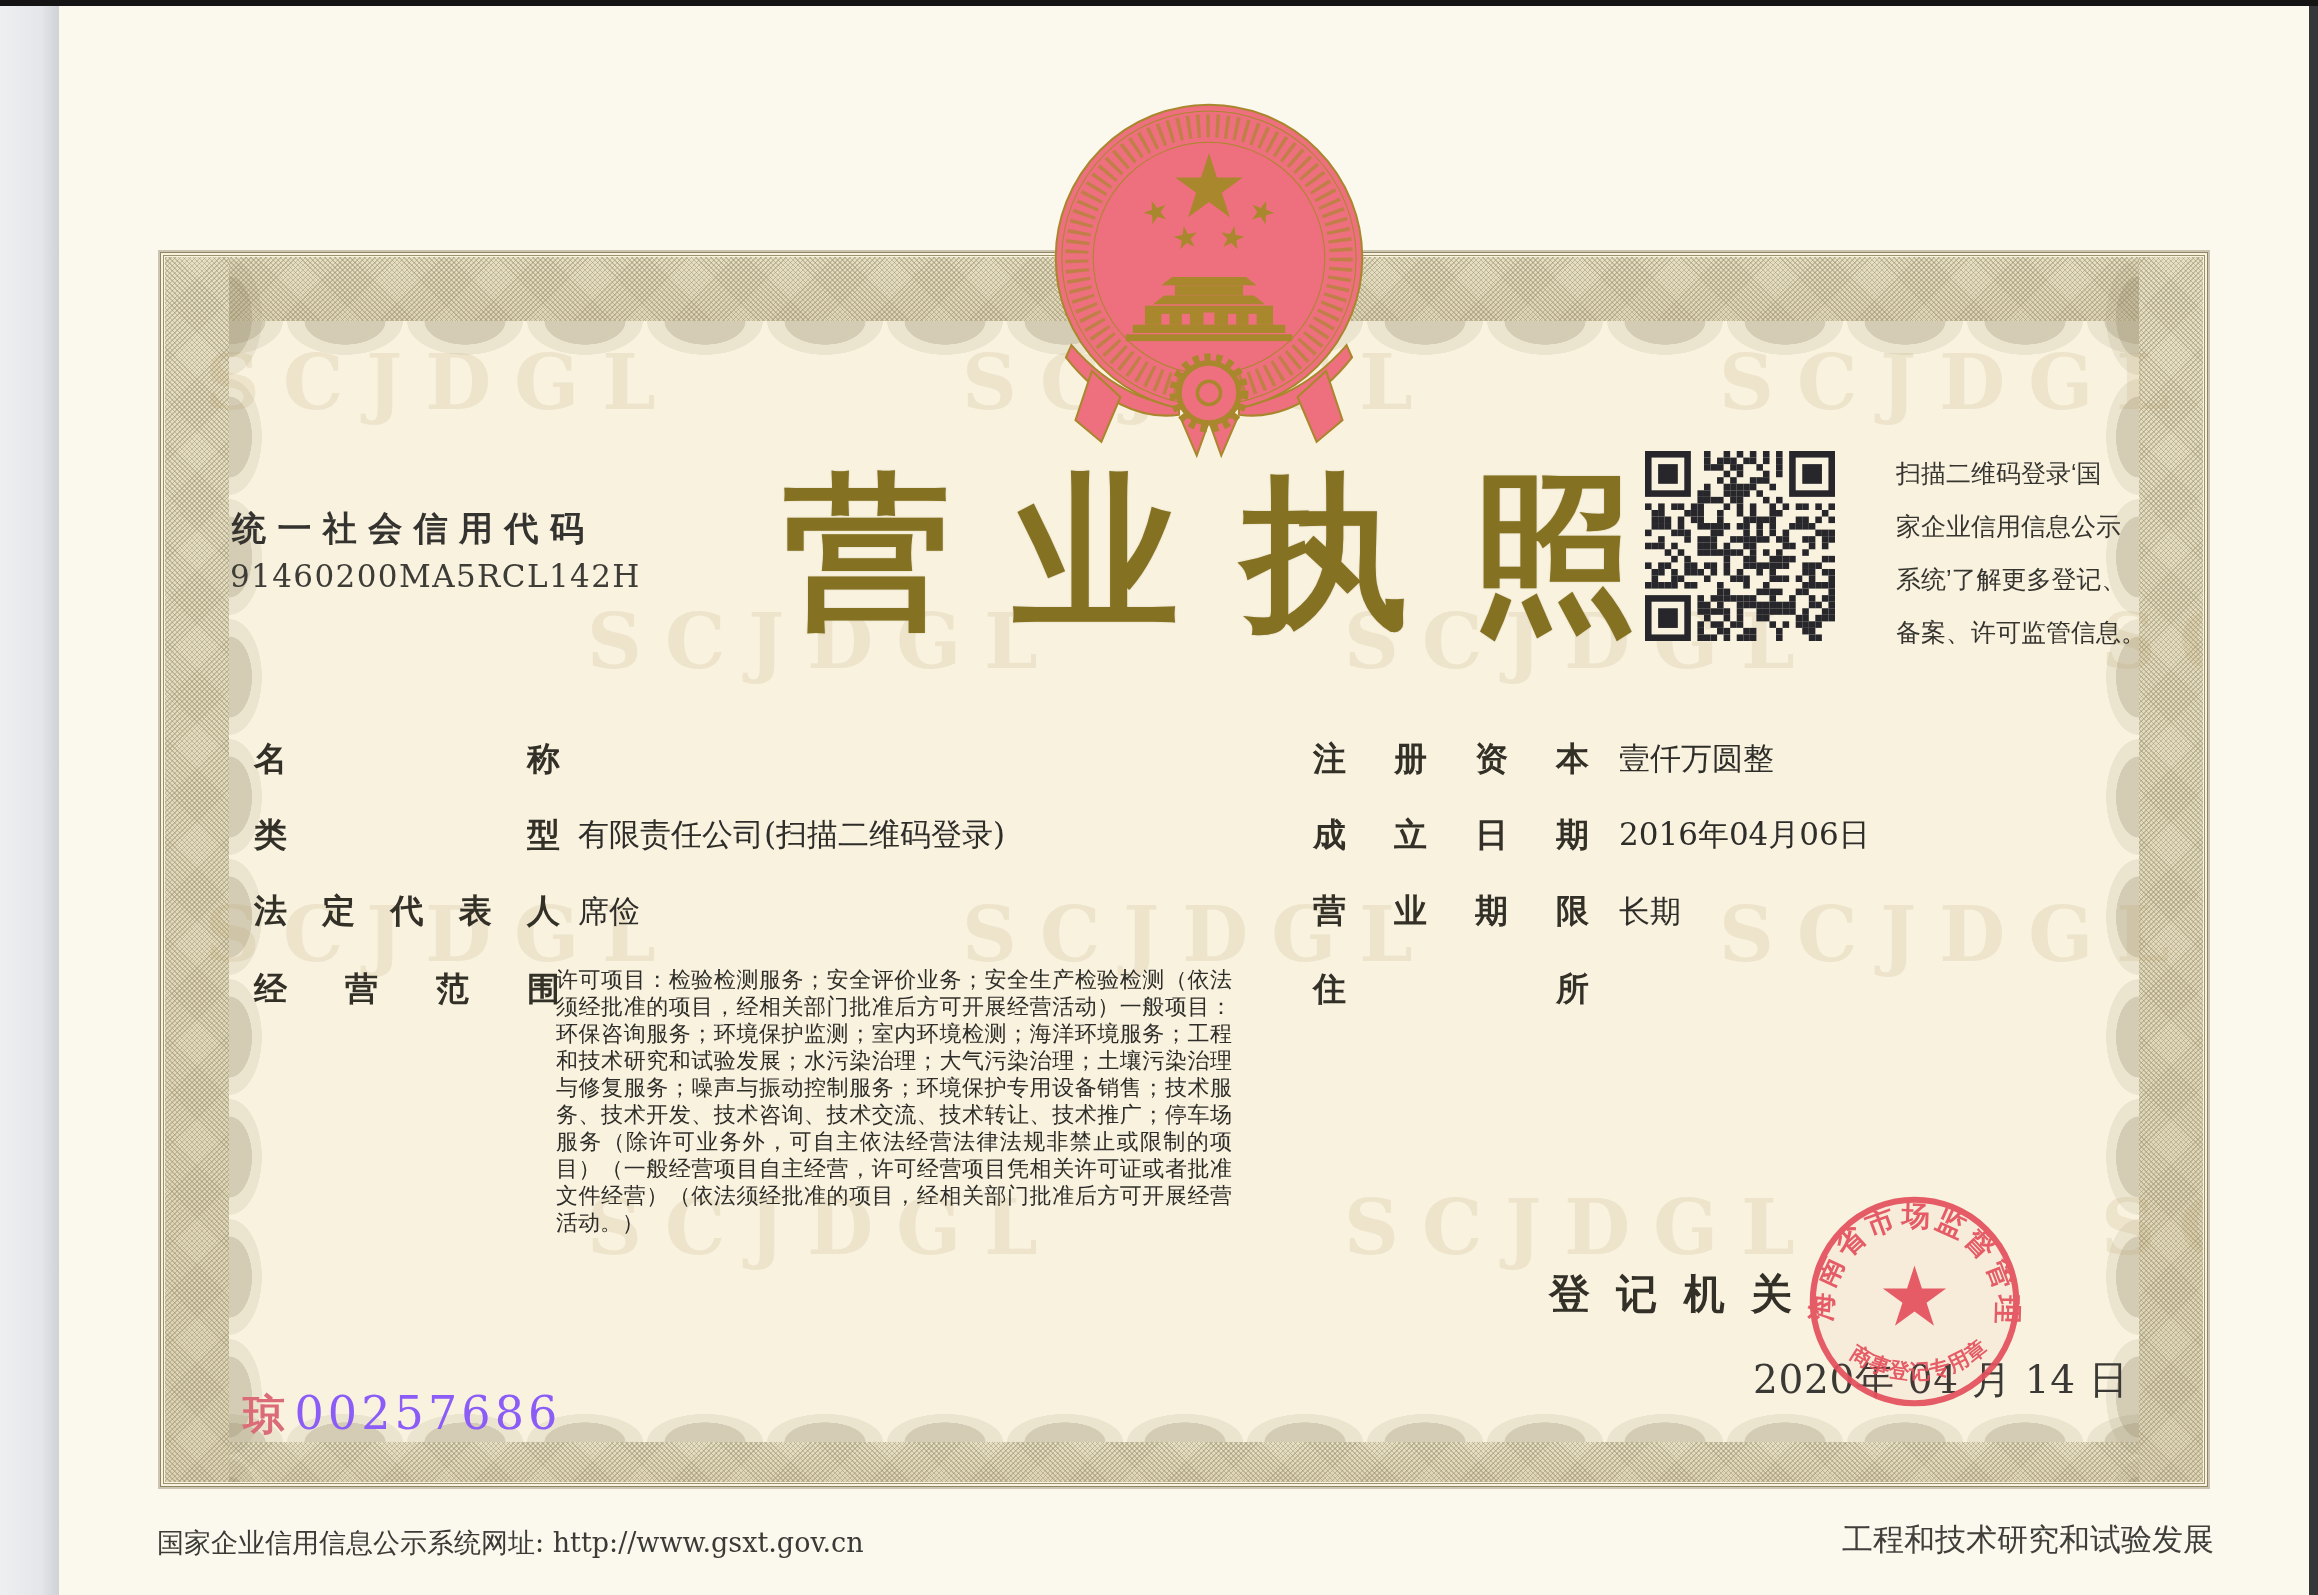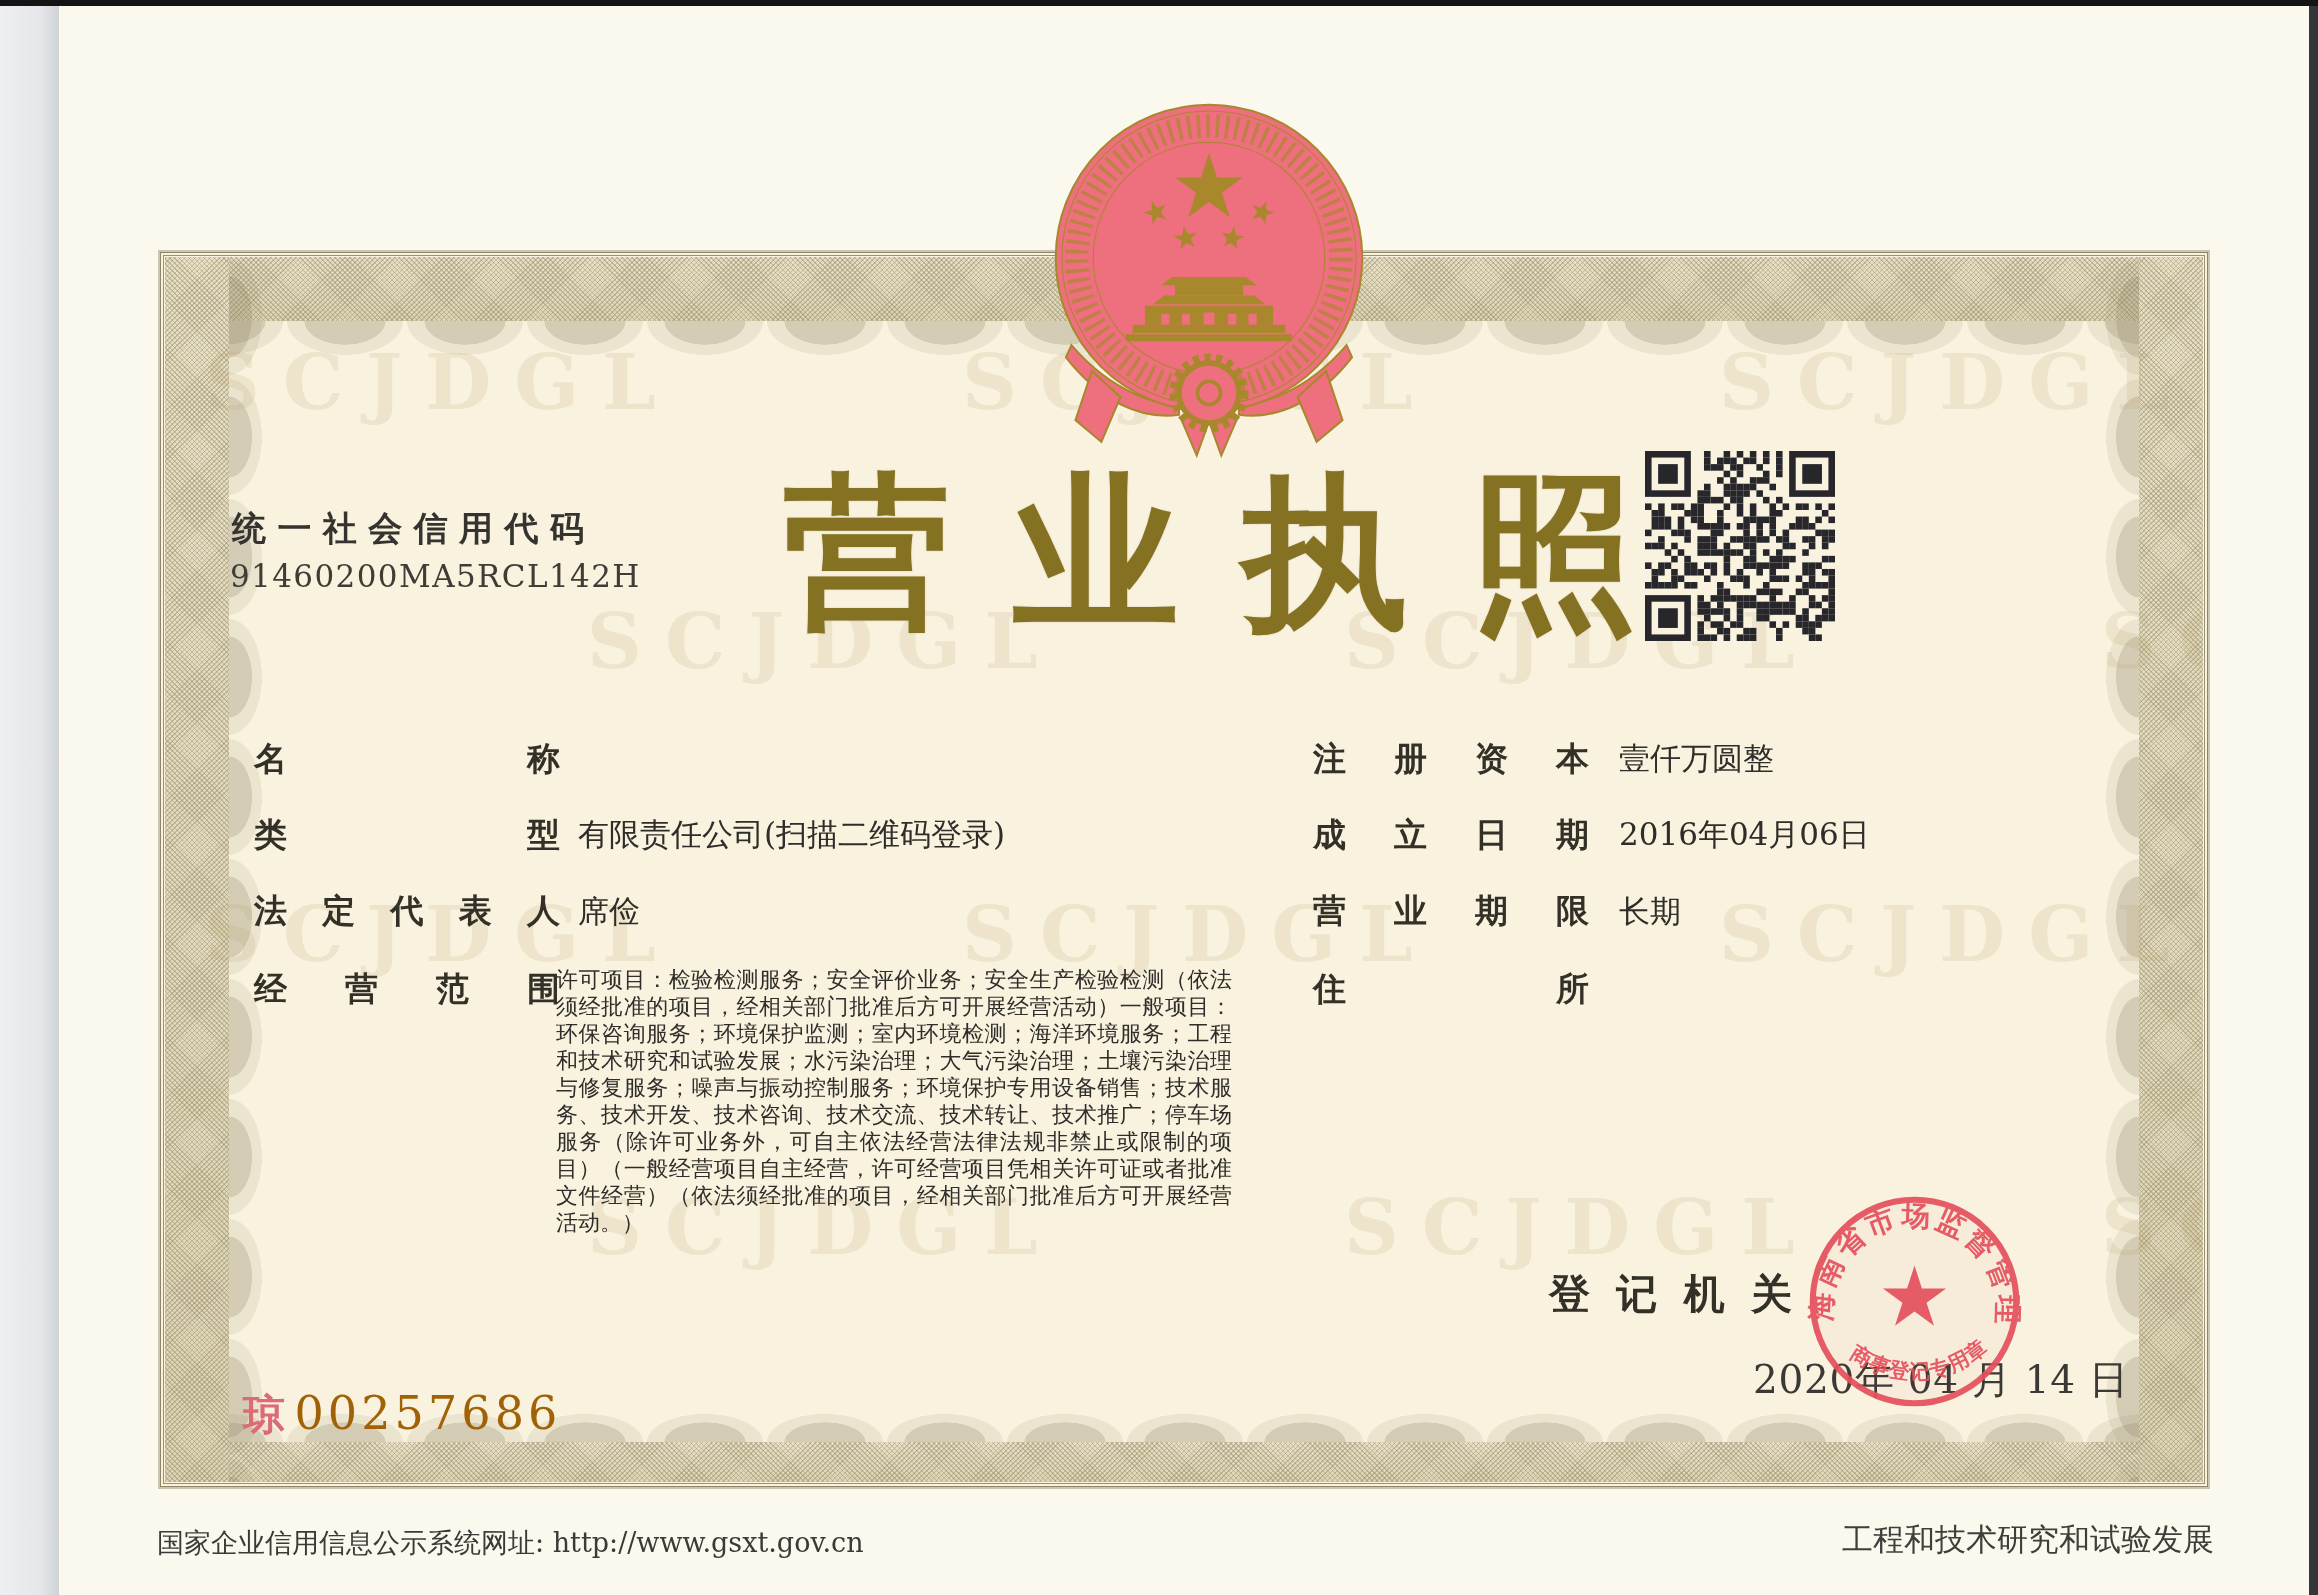--- a/index.html
+++ b/index.html
@@ -64,21 +64,21 @@
   .scope{font-family:"DejaVu Serif",serif;font-size:22px;line-height:27px;color:#2e2d29;
          text-align:justify;white-space:normal}
   .addr{font-family:"DejaVu Serif",serif;font-size:31px;line-height:40px;color:#2e2d29;white-space:normal}
 
   .reg-date{font-family:"DejaVu Serif",serif;font-size:39px;letter-spacing:0.7px;color:#3a3935;white-space:nowrap}
   .seal{position:absolute;left:1806px;top:1193px;width:217px;height:217px;opacity:.93;z-index:4}
   .emblem{position:absolute;left:1052px;top:100px;width:314px;height:361px;z-index:3}
 
   .serial{left:243px;top:1386px;display:flex;align-items:baseline;gap:9.5px;z-index:2}
   .serial .pfx{font-size:42px;font-weight:700;color:#dc6b78}
-  .serial .num{font-family:"DejaVu Serif",serif;font-size:46px;letter-spacing:4.1px;color:#a16207}
+  .serial .num{font-family:"DejaVu Serif",serif;font-size:46px;letter-spacing:4.1px;color:#8b5cf6}
 
   .foot-left{left:157px;top:1525px;font-family:"DejaVu Serif",serif;font-size:27px;color:#3b3a36;z-index:6}
   .foot-right{right:105px;top:1519px;font-family:"DejaVu Serif",serif;font-size:31px;color:#3f3e3a;z-index:6}
 </style>
 </head>
 <body>
 
 <div class="stage">
   <div class="paper"></div>
 
@@ -498,20 +498,26 @@
       <rect x="0.0" y="0.0" width="67.1" height="67.1"></rect>
       <rect fill="#f8f2df" x="9.6" y="9.6" width="47.9" height="47.9"></rect>
       <rect x="19.2" y="19.2" width="28.8" height="28.8"></rect>
       <rect x="210.9" y="0.0" width="67.1" height="67.1"></rect>
       <rect fill="#f8f2df" x="220.5" y="9.6" width="47.9" height="47.9"></rect>
       <rect x="230.1" y="19.2" width="28.8" height="28.8"></rect>
       <rect x="0.0" y="210.9" width="67.1" height="67.1"></rect>
       <rect fill="#f8f2df" x="9.6" y="220.5" width="47.9" height="47.9"></rect>
       <rect x="19.2" y="230.1" width="28.8" height="28.8"></rect>
     </svg>
+  <div class="qr-caption">
+    <div>扫描二维码登录‘国</div>
+    <div>家企业信用信息公示</div>
+    <div>系统’了解更多登记、</div>
+    <div>备案、许可监管信息。</div>
+  </div>
 
   <div class="abs row-label spread z2" style="left:254px;top:737px;width:306px">
       <span>名</span>
       <span>称</span>
     </div>
 
   <div class="abs row-label spread z2" style="left:254px;top:813px;width:306px">
       <span>类</span>
       <span>型</span>
     </div>

